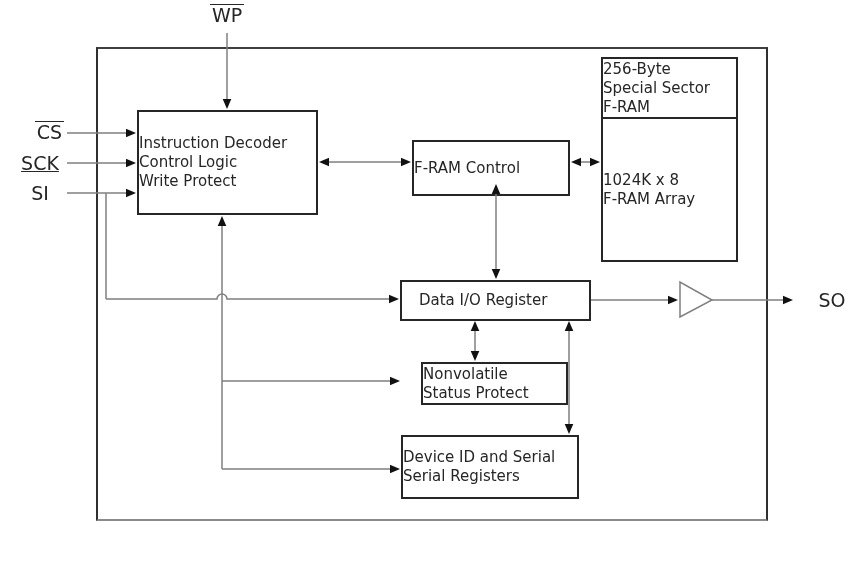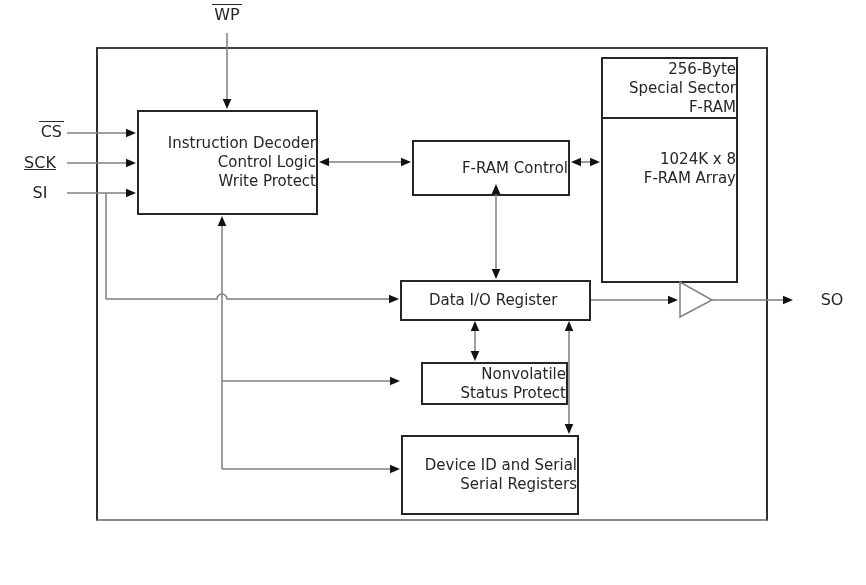--- a/index.html
+++ b/index.html
@@ -22,39 +22,39 @@
     box-sizing: border-box;
     background: transparent;
   }
   .box {
     position: absolute;
     box-sizing: border-box;
     border: 2px solid #262626;
     background: #ffffff;
     display: flex;
     flex-direction: column;
-    align-items: flex-end;
+    align-items: flex-start;
     justify-content: center;
     font-size: 15px;
     line-height: 19px;
     text-align: center;
   }
-  .b-decoder      { left: 137px; top: 110px; width: 181px; height: 105px; padding-left: 12px; }
+  .b-decoder      { left: 137px; top: 110px; width: 181px; height: 105px; }
   .b-framctl      { left: 412px; top: 140px; width: 158px; height: 56px; }
   .b-special      { left: 601px; top: 57px;  width: 137px; height: 62px; z-index: 2; }
-  .b-array        { left: 601px; top: 119px; width: 137px; height: 164px;
-                    border-top: none; justify-content: flex-start; padding-top: 31px; }
+  .b-array        { left: 601px; top: 119px; width: 137px; height: 143px;
+                    border-top: none; justify-content: flex-start; padding-top: 52px; }
   .b-dataio       { left: 400px; top: 280px; width: 191px; height: 41px;
-                    align-items: flex-start; padding-left: 27px; text-align: left; }
+                    align-items: flex-start; padding-left: 17px; text-align: left; }
   .b-nonvolatile  { left: 401px; top: 362px; width: 147px; height: 43px; margin-left: 20px; }
-  .b-deviceid     { left: 401px; top: 435px; width: 178px; height: 80px; }
+  .b-deviceid     { left: 401px; top: 435px; width: 178px; height: 64px; }
 
   .sig {
     position: absolute;
-    font-size: 16px;
+    font-size: 19px;
     line-height: 18px;
     white-space: nowrap;
   }
   .sig-wp  { left: 202px; top: 4px;   width: 50px; text-align: center; }
   .sig-cs  { left: 16px;  top: 121px; width: 48px; text-align: right; }
   .sig-sck { left: 16px;  top: 154px; width: 48px; text-align: center; text-decoration: underline; }
   .sig-si  { left: 16px;  top: 184px; width: 48px; text-align: center; }
   .sig-so  { left: 805px; top: 291px; width: 54px; text-align: center; }
   .ovl {
     display: inline-block;

